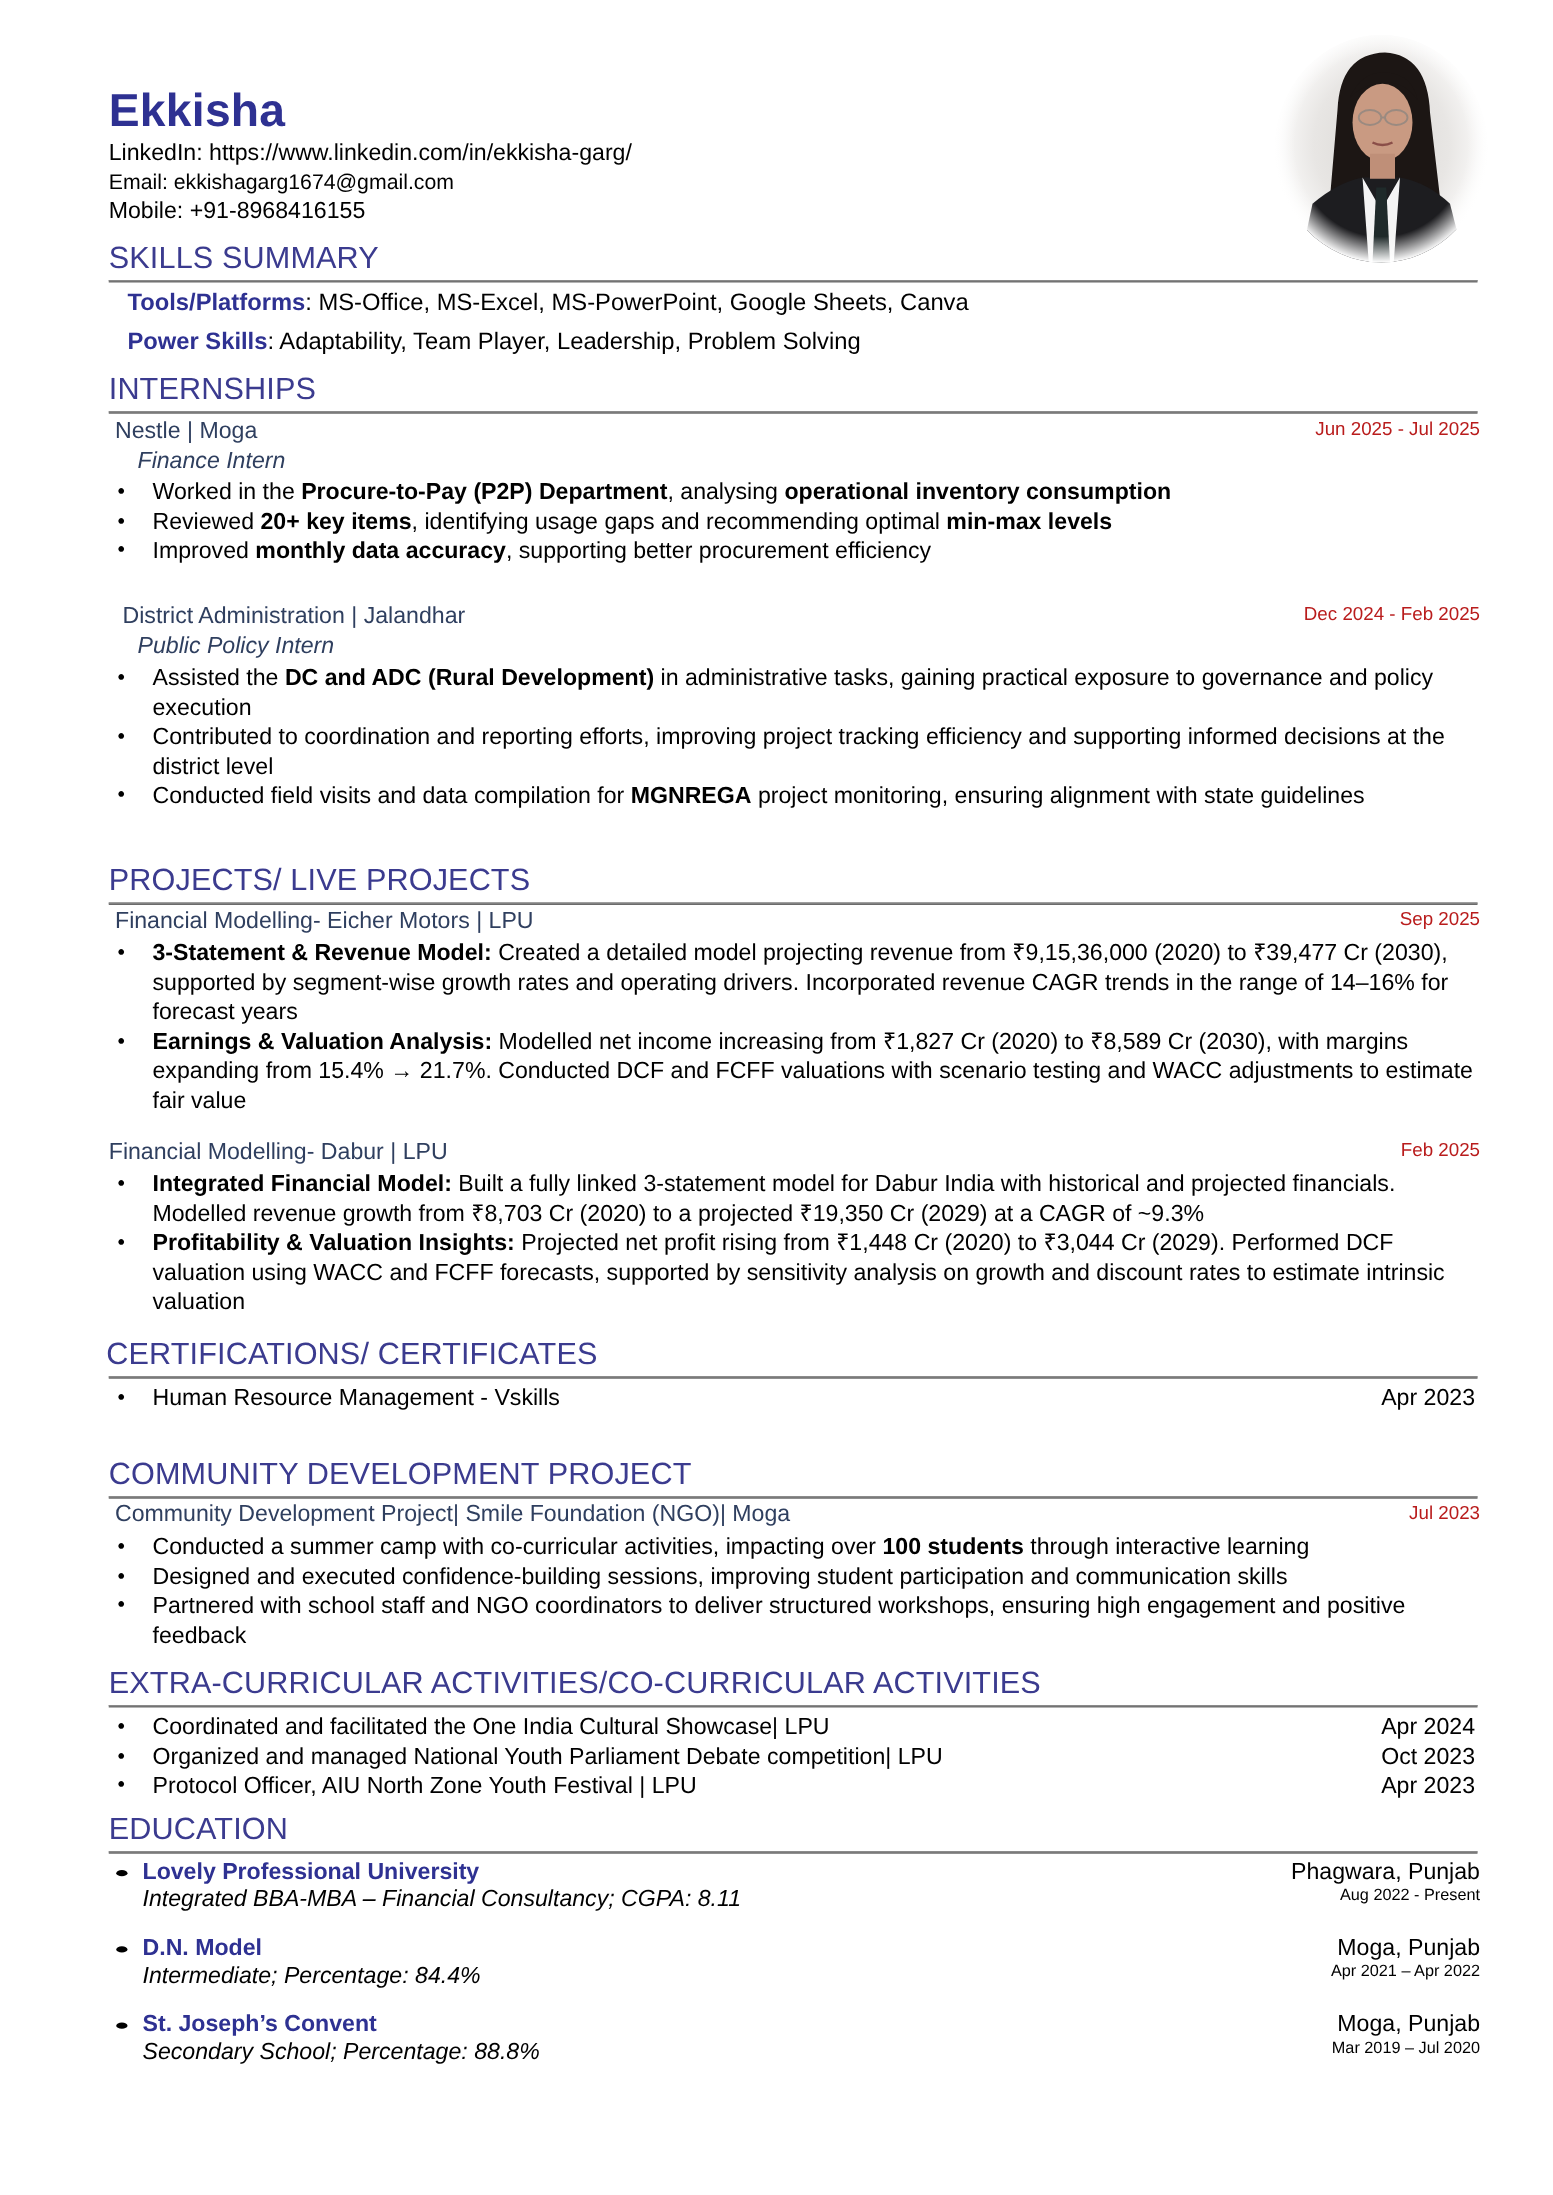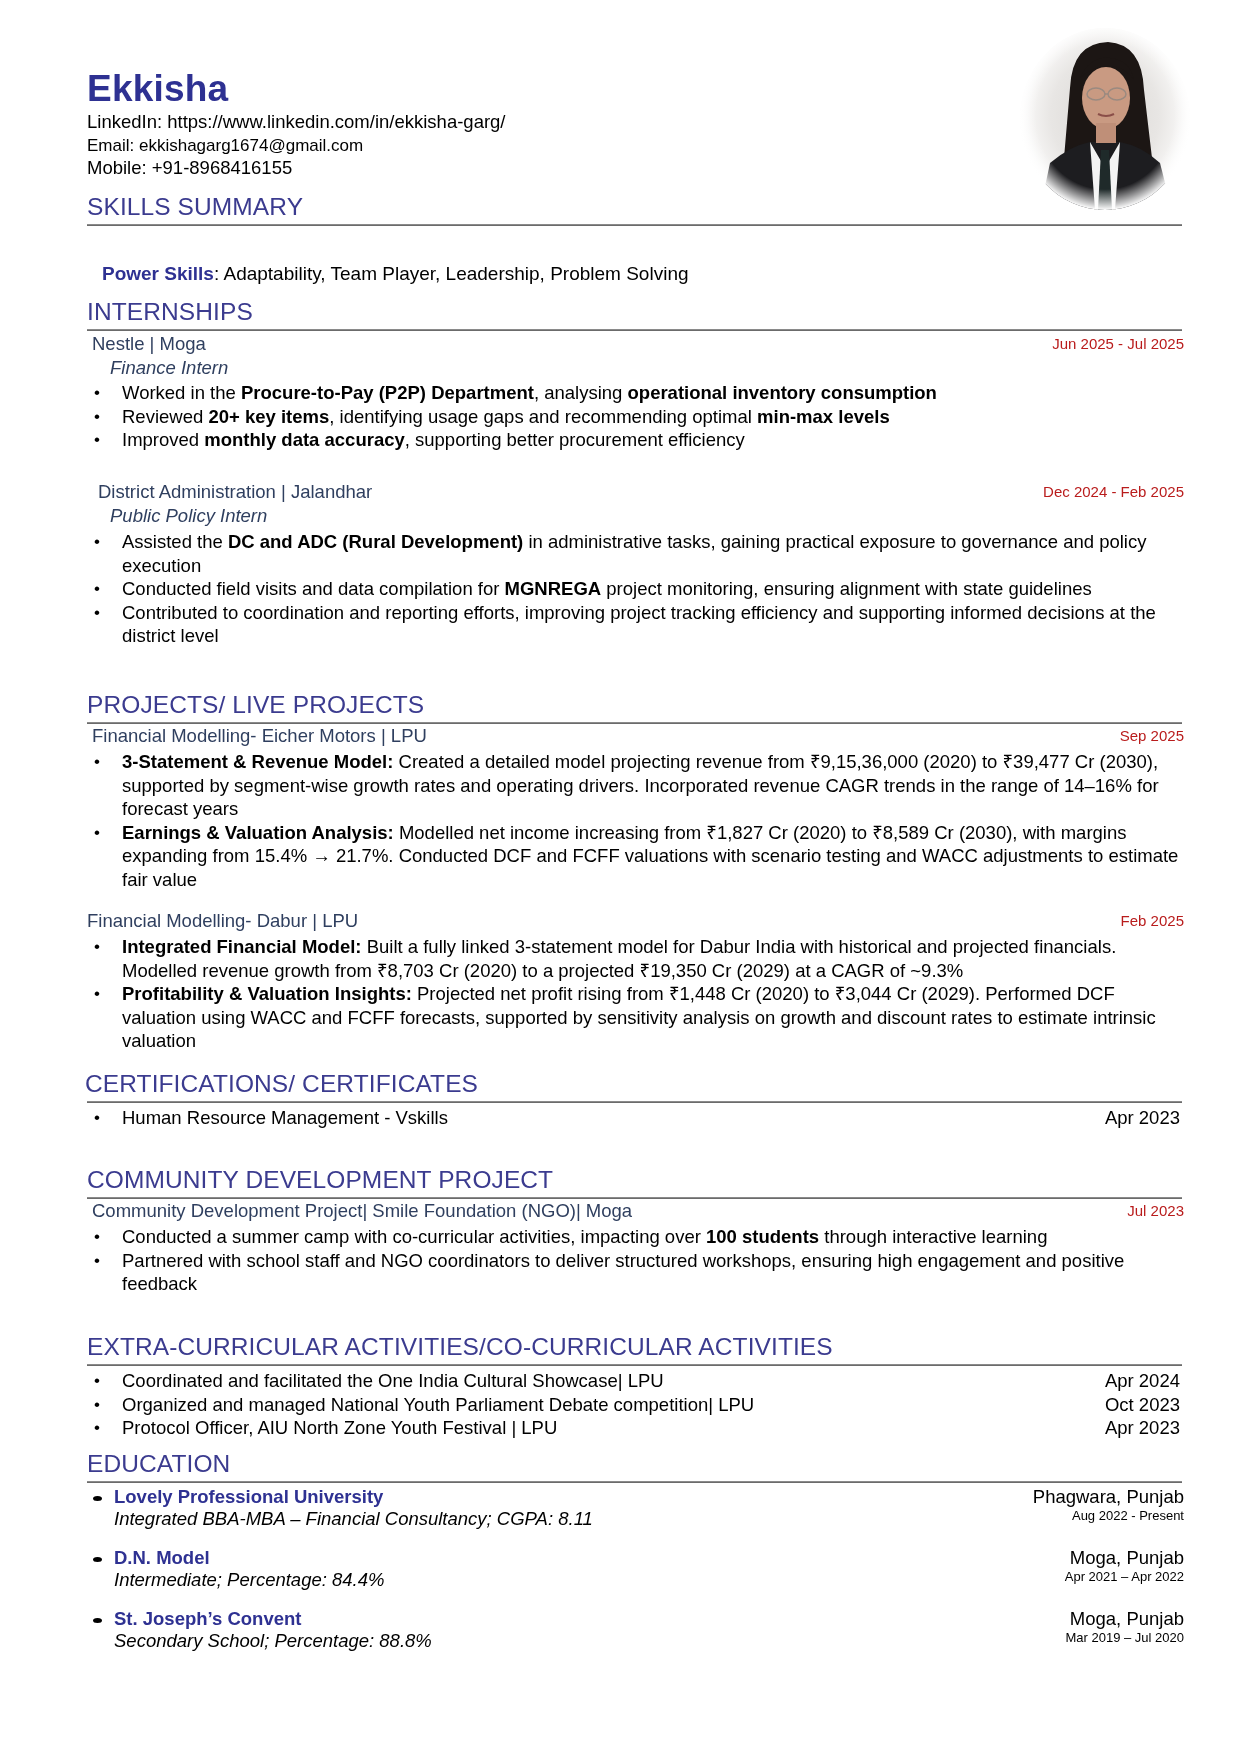--- a/index.html
+++ b/index.html
@@ -68,20 +68,23 @@
 
       <path d="M78 86 Q86 90 94 86" stroke="#8a4e48" stroke-width="2" fill="none"></path>
 
       <path d="M60 50 Q70 28 90 30 Q110 32 114 52 Q104 38 90 38 Q72 38 60 50 Z" fill="#1c1614"></path>
       <rect x="0" y="0" width="170" height="182" fill="url(#fade)"></rect>
     </svg>
   </div>
 
   <div class="sec-title" style="top:193px">SKILLS SUMMARY</div>
   <div class="rule" style="top:224px"></div>
+  <div class="skill" style="top:232px">
+    <b>Tools/Platforms</b><span>: MS-Office, MS-Excel, MS-PowerPoint, Google Sheets, Canva</span>
+  </div>
   <div class="skill" style="top:263px">
     <b>Power Skills</b><span>: Adaptability, Team Player, Leadership, Problem Solving</span>
   </div>
 
   <div class="sec-title" style="top:298px">INTERNSHIPS</div>
   <div class="rule" style="top:329px"></div>
 
   <div class="row" style="top:333px; left:75px; width:1092px">
     <span class="org">Nestle | Moga</span>
     <span class="date">Jun 2025 - Jul 2025</span>
@@ -93,22 +96,22 @@
     <li><span>Improved </span><b>monthly data accuracy</b><span>, supporting better procurement efficiency</span></li>
   </ul>
 
   <div class="row" style="top:481px; left:81px; width:1086px">
     <span class="org">District Administration | Jalandhar</span>
     <span class="date">Dec 2024 - Feb 2025</span>
   </div>
   <div class="role" style="left:93px; top:505px">Public Policy Intern</div>
   <ul class="bl" style="top:530px">
     <li><span>Assisted the </span><b>DC and ADC (Rural Development)</b><span> in administrative tasks, gaining practical exposure to governance and policy execution</span></li>
+    <li><span>Contributed to coordination and reporting efforts, improving project tracking efficiency and supporting informed decisions at the district level</span></li>
     <li><span>Conducted field visits and data compilation for </span><b>MGNREGA</b><span> project monitoring, ensuring alignment with state guidelines</span></li>
-    <li><span>Contributed to coordination and reporting efforts, improving project tracking efficiency and supporting informed decisions at the district level</span></li>
   </ul>
 
   <div class="sec-title" style="top:691px">PROJECTS/ LIVE PROJECTS</div>
   <div class="rule" style="top:722px"></div>
 
   <div class="row" style="top:725px; left:75px; width:1092px">
     <span class="org">Financial Modelling- Eicher Motors | LPU</span>
     <span class="date">Sep 2025</span>
   </div>
   <ul class="bl" style="top:750px; width:1095px">
@@ -132,20 +135,21 @@
   </ul>
 
   <div class="sec-title" style="top:1166px">COMMUNITY DEVELOPMENT PROJECT</div>
   <div class="rule" style="top:1197px"></div>
   <div class="row" style="top:1200px; left:75px; width:1092px">
     <span class="org">Community Development Project| Smile Foundation (NGO)| Moga</span>
     <span class="date">Jul 2023</span>
   </div>
   <ul class="bl" style="top:1225px; width:1097px">
     <li><span>Conducted a summer camp with co-curricular activities, impacting over </span><b>100 students</b><span> through interactive learning</span></li>
+    <li><span>Designed and executed confidence-building sessions, improving student participation and communication skills</span></li>
     <li><span>Partnered with school staff and NGO coordinators to deliver structured workshops, ensuring high engagement and positive feedback</span></li>
   </ul>
 
   <div class="sec-title" style="top:1333px">EXTRA-CURRICULAR ACTIVITIES/CO-CURRICULAR ACTIVITIES</div>
   <div class="rule" style="top:1364px"></div>
   <ul class="bl" style="top:1369px; width:1097px">
     <li><span>Coordinated and facilitated the One India Cultural Showcase| LPU</span><span class="rd">Apr 2024</span></li>
     <li><span>Organized and managed National Youth Parliament Debate competition| LPU</span><span class="rd">Oct 2023</span></li>
     <li><span>Protocol Officer, AIU North Zone Youth Festival | LPU</span><span class="rd">Apr 2023</span></li>
   </ul>

